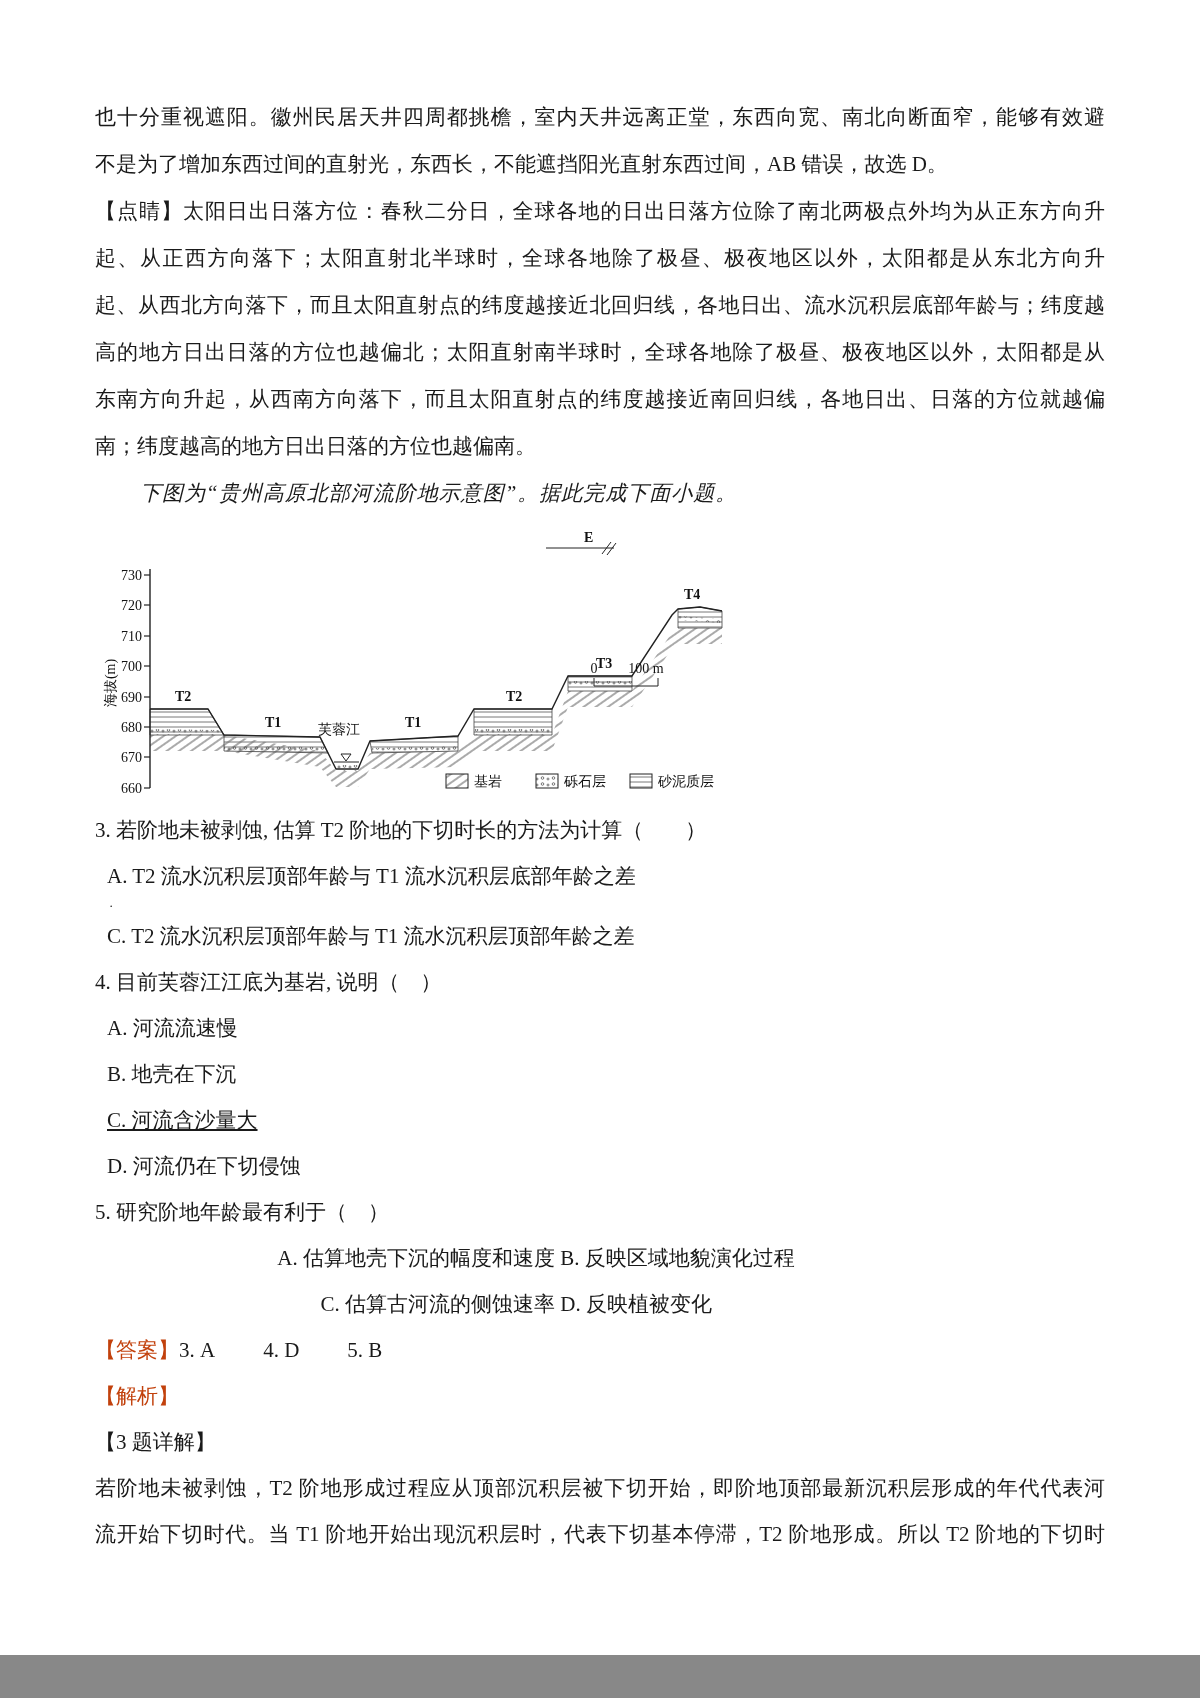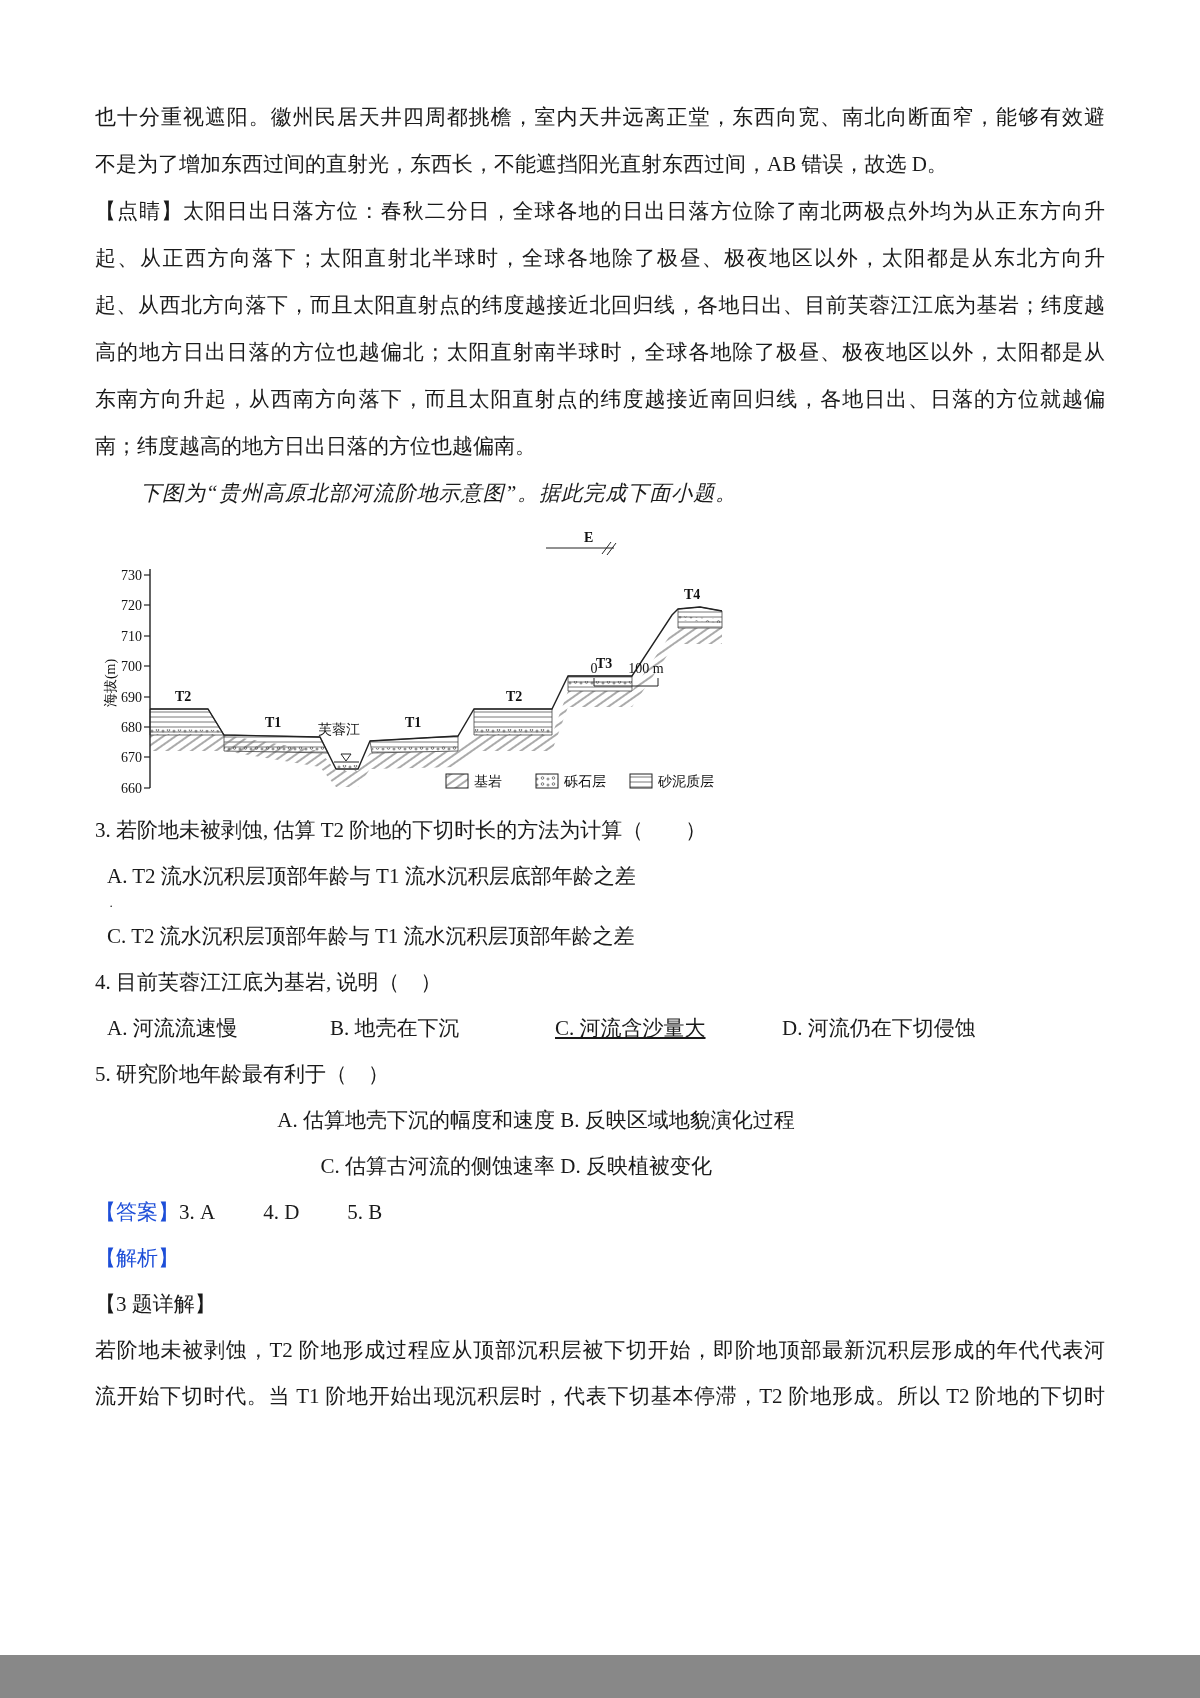--- a/index.html
+++ b/index.html
@@ -9,46 +9,46 @@
     font-family:"Liberation Serif","DejaVu Serif",serif;
     font-size:21px;color:#1a1a1a;overflow:hidden;
   }
   .doc-line{line-height:47px;white-space:nowrap;}
   .fill{white-space:normal;text-align:justify;text-align-last:justify;}
   .intro-line{line-height:47px;font-style:italic;padding-left:45px;letter-spacing:1px;}
   .figure-wrap{margin:6px 0 0 5px;}
   .q-line{line-height:46px;white-space:nowrap;}
   .opt{padding-left:12px;}
   .stray{height:14px;line-height:14px;font-size:13px;padding-left:14px;color:#222;}
-  .row4{display:flex;}
+  .row4{display:flex;flex-direction:column;}
   .row4 .c1{width:223px;}
   .row4 .c2{width:225px;}
   .row4 .c3{width:227px;text-decoration:underline;}
   .row2 .colL{display:inline-block;width:448px;text-align:right;}
-  .tag-blue{color:#1d4ed8;}
+  .tag-blue{color:#c2410c;}
   .ans-item{margin-right:48px;}
   svg text{font-family:"Liberation Serif","DejaVu Serif",serif;}
   .tick-label{font-size:14px;}
   .t-label{font-size:14px;font-weight:bold;}
   .cn-label{font-size:14px;}
 </style>
 </head>
 <body>
 
 <div class="page">
 
   <div>
     <div class="doc-line fill">也十分重视遮阳。徽州民居天井四周都挑檐，室内天井远离正堂，东西向宽、南北向断面窄，能够有效避</div>
     <div class="doc-line">不是为了增加东西过间的直射光，东西长，不能遮挡阳光直射东西过间，AB 错误，故选 D。</div>
   </div>
 
   <div>
     <div class="doc-line fill">【点睛】太阳日出日落方位：春秋二分日，全球各地的日出日落方位除了南北两极点外均为从正东方向升</div>
     <div class="doc-line fill">起、从正西方向落下；太阳直射北半球时，全球各地除了极昼、极夜地区以外，太阳都是从东北方向升</div>
-    <div class="doc-line fill">起、从西北方向落下，而且太阳直射点的纬度越接近北回归线，各地日出、目前芙蓉江江底为基岩；纬度越</div>
+    <div class="doc-line fill">起、从西北方向落下，而且太阳直射点的纬度越接近北回归线，各地日出、流水沉积层底部年龄与；纬度越</div>
     <div class="doc-line fill">高的地方日出日落的方位也越偏北；太阳直射南半球时，全球各地除了极昼、极夜地区以外，太阳都是从</div>
     <div class="doc-line fill">东南方向升起，从西南方向落下，而且太阳直射点的纬度越接近南回归线，各地日出、日落的方位就越偏</div>
     <div class="doc-line">南；纬度越高的地方日出日落的方位也越偏南。</div>
   </div>
 
   <div class="intro-line">下图为“贵州高原北部河流阶地示意图”。据此完成下面小题。</div>
 
   <div class="figure-wrap">
     <svg width="630" height="278" viewBox="0 0 630 278">
       <defs>

